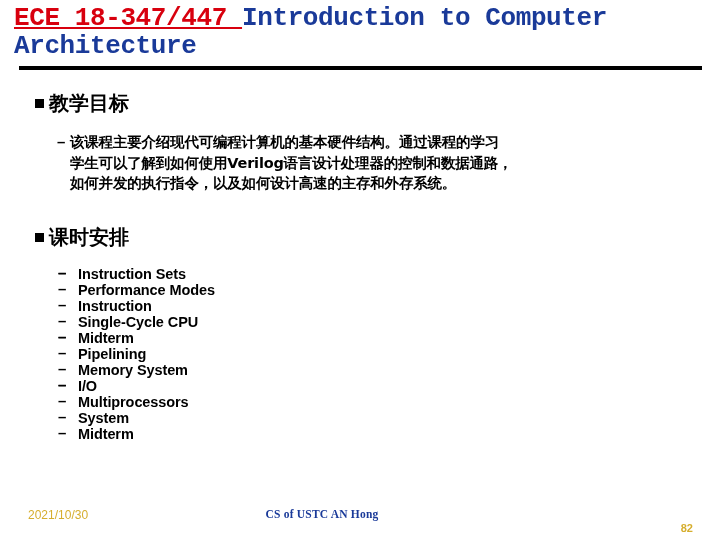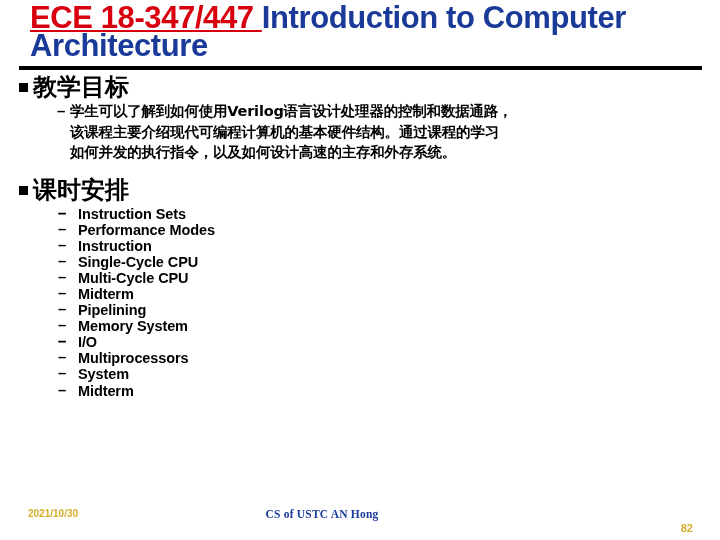--- a/index.html
+++ b/index.html
@@ -11,28 +11,29 @@
     height: 540px;
     background: #ffffff;
     font-family: "Liberation Sans", "DejaVu Sans", sans-serif;
     overflow: hidden;
     position: relative;
   }
 
   
   .slide-title {
     position: absolute;
-    left: 30px;
+    left: 14px;
     top: 4px;
     width: 660px;
-    font-size: 31px;
+    font-size: 26px;
     font-weight: bold;
     line-height: 28px;
     letter-spacing: -0.4px;
     color: #1A3A99;
+    font-family: Liberation Mono, monospace;
   }
   .title-code {
     color: #D8000E;
     text-decoration: underline;
     text-decoration-thickness: 2px;
     text-underline-offset: 2px;
   }
   .title-rest {
     color: #1A3A99;
   }
@@ -50,25 +51,25 @@
   .body-area {
     position: absolute;
     left: 0;
     top: 74px;
     width: 720px;
   }
 
   .lvl1 {
     position: relative;
     padding-left: 18px;
-    font-size: 24px;
+    font-size: 20px;
     font-weight: bold;
     color: #000000;
     line-height: 26px;
-    margin: 0;
+    margin: 16px;
     font-family: "DejaVu Sans", "Liberation Sans", sans-serif;
   }
   .lvl1 .sq {
     position: absolute;
     left: 19px;
     top: 9px;
     width: 9px;
     height: 9px;
     background: #000000;
   }
@@ -136,22 +137,22 @@
     position: absolute;
     left: 0;
     top: 508px;
     width: 720px;
     height: 24px;
   }
   .footer-date {
     position: absolute;
     left: 28px;
     top: 0;
-    font-size: 10px;
-    font-weight: bold;
+    font-size: 12px;
+    font-weight: normal;
     color: #D6AE2E;
     font-family: "Liberation Sans", sans-serif;
   }
   .footer-center {
     position: absolute;
     left: 0;
     top: 0;
     width: 644px;
     text-align: center;
     font-size: 11.5px;
@@ -182,40 +183,40 @@
 <div class="body-area">
 
   <div class="lvl1">
     <span class="sq"></span>
     <span class="lvl1-text">教学目标</span>
   </div>
 
   <div class="para">
     <span class="dash">–</span>
     <span class="ptext">
+      <span class="pline">该课程主要介绍现代可编程计算机的基本硬件结构。通过课程的学习</span>
       <span class="pline">学生可以了解到如何使用Verilog语言设计处理器的控制和数据通路，</span>
-      <span class="pline">该课程主要介绍现代可编程计算机的基本硬件结构。通过课程的学习</span>
       <span class="pline">如何并发的执行指令，以及如何设计高速的主存和外存系统。</span>
     </span>
   </div>
 
   <div class="gap"></div>
 
   <div class="lvl1">
     <span class="sq"></span>
     <span class="lvl1-text">课时安排</span>
   </div>
 
   <ul class="list">
     <li><span class="dash">–</span></li>
     <li><span class="dash">–</span><span>Instruction Sets</span></li>
     <li><span class="dash">–</span><span>Performance Modes</span></li>
     <li><span class="dash">–</span><span>Instruction</span></li>
     <li><span class="dash">–</span><span>Single-Cycle CPU</span></li>
-    <li><span class="dash">–</span><span>Multi-Cycle CPU</span></li>
+    <li><span class="dash">–</span></li>
     <li><span class="dash">–</span><span>Midterm</span></li>
     <li><span class="dash">–</span><span>Pipelining</span></li>
     <li><span class="dash">–</span><span>Memory System</span></li>
     <li><span class="dash">–</span></li>
     <li><span class="dash">–</span><span>I/O</span></li>
     <li><span class="dash">–</span><span>Multiprocessors</span></li>
     <li><span class="dash">–</span><span>System</span></li>
     <li><span class="dash">–</span><span>Midterm</span></li>
   </ul>
 

